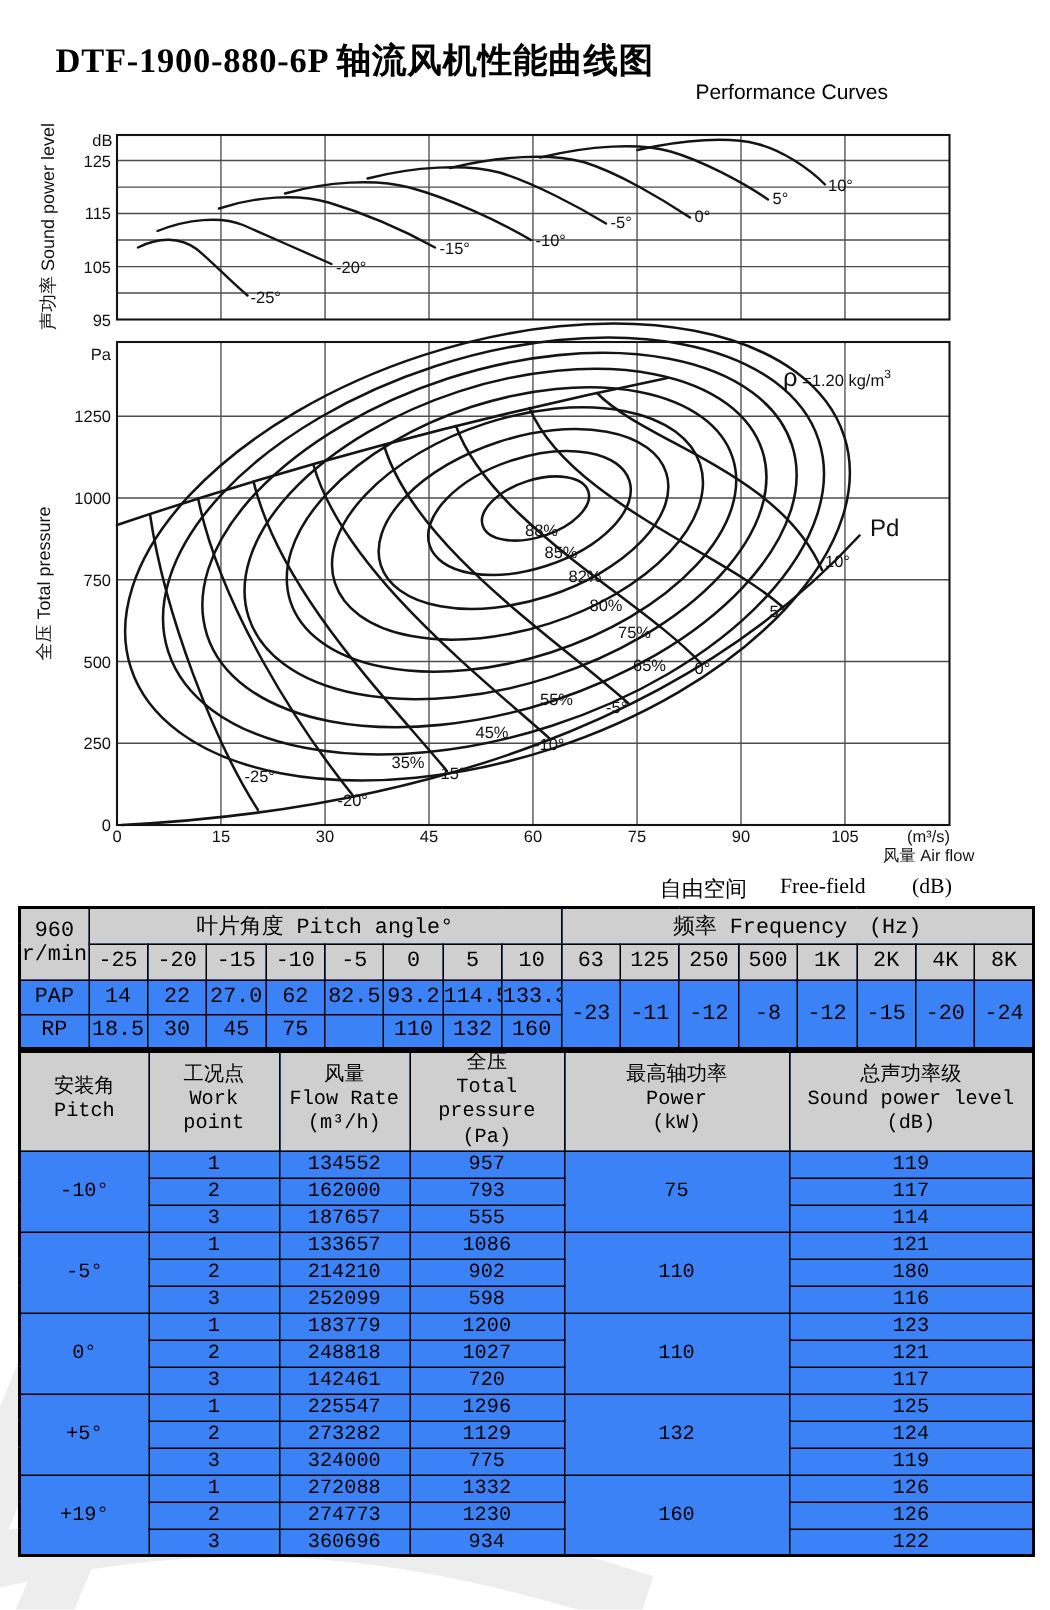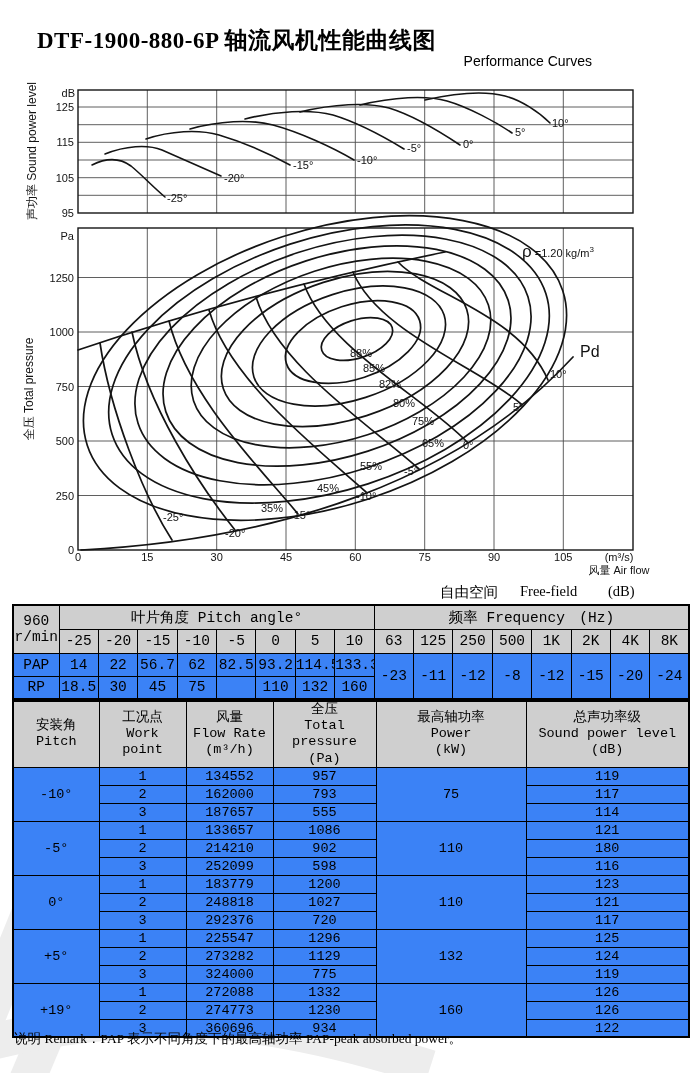--- a/index.html
+++ b/index.html
@@ -205,21 +205,21 @@
         <th class="hd">500</th>
         <th class="hd">1K</th>
         <th class="hd">2K</th>
         <th class="hd">4K</th>
         <th class="hd">8K</th>
       </tr>
       <tr>
         <td>PAP</td>
         <td>14</td>
         <td>22</td>
-        <td>56.7</td>
+        <td>27.0</td>
         <td>62</td>
         <td>82.5</td>
         <td>93.2</td>
         <td>114.5</td>
         <td>133.3</td>
         <td rowspan="2">-23</td>
         <td rowspan="2">-11</td>
         <td rowspan="2">-12</td>
         <td rowspan="2">-8</td>
         <td rowspan="2">-12</td>
@@ -332,21 +332,21 @@
         <td>123</td>
       </tr>
       <tr>
         <td>2</td>
         <td>248818</td>
         <td>1027</td>
         <td>121</td>
       </tr>
       <tr>
         <td>3</td>
-        <td>292376</td>
+        <td>142461</td>
         <td>720</td>
         <td>117</td>
       </tr>
       <tr>
         <td rowspan="3">+5°</td>
         <td>1</td>
         <td>225547</td>
         <td>1296</td>
         <td rowspan="3">132</td>
         <td>125</td>
@@ -380,14 +380,13 @@
       <tr>
         <td>3</td>
         <td>360696</td>
         <td>934</td>
         <td>122</td>
       </tr>
     </tbody>
   </table>
 
 <div class="remark">
-  <div>说明 Remark：PAP 表示不同角度下的最高轴功率 PAP-peak absorbed power。</div>
 </div>
 
 </body></html>

